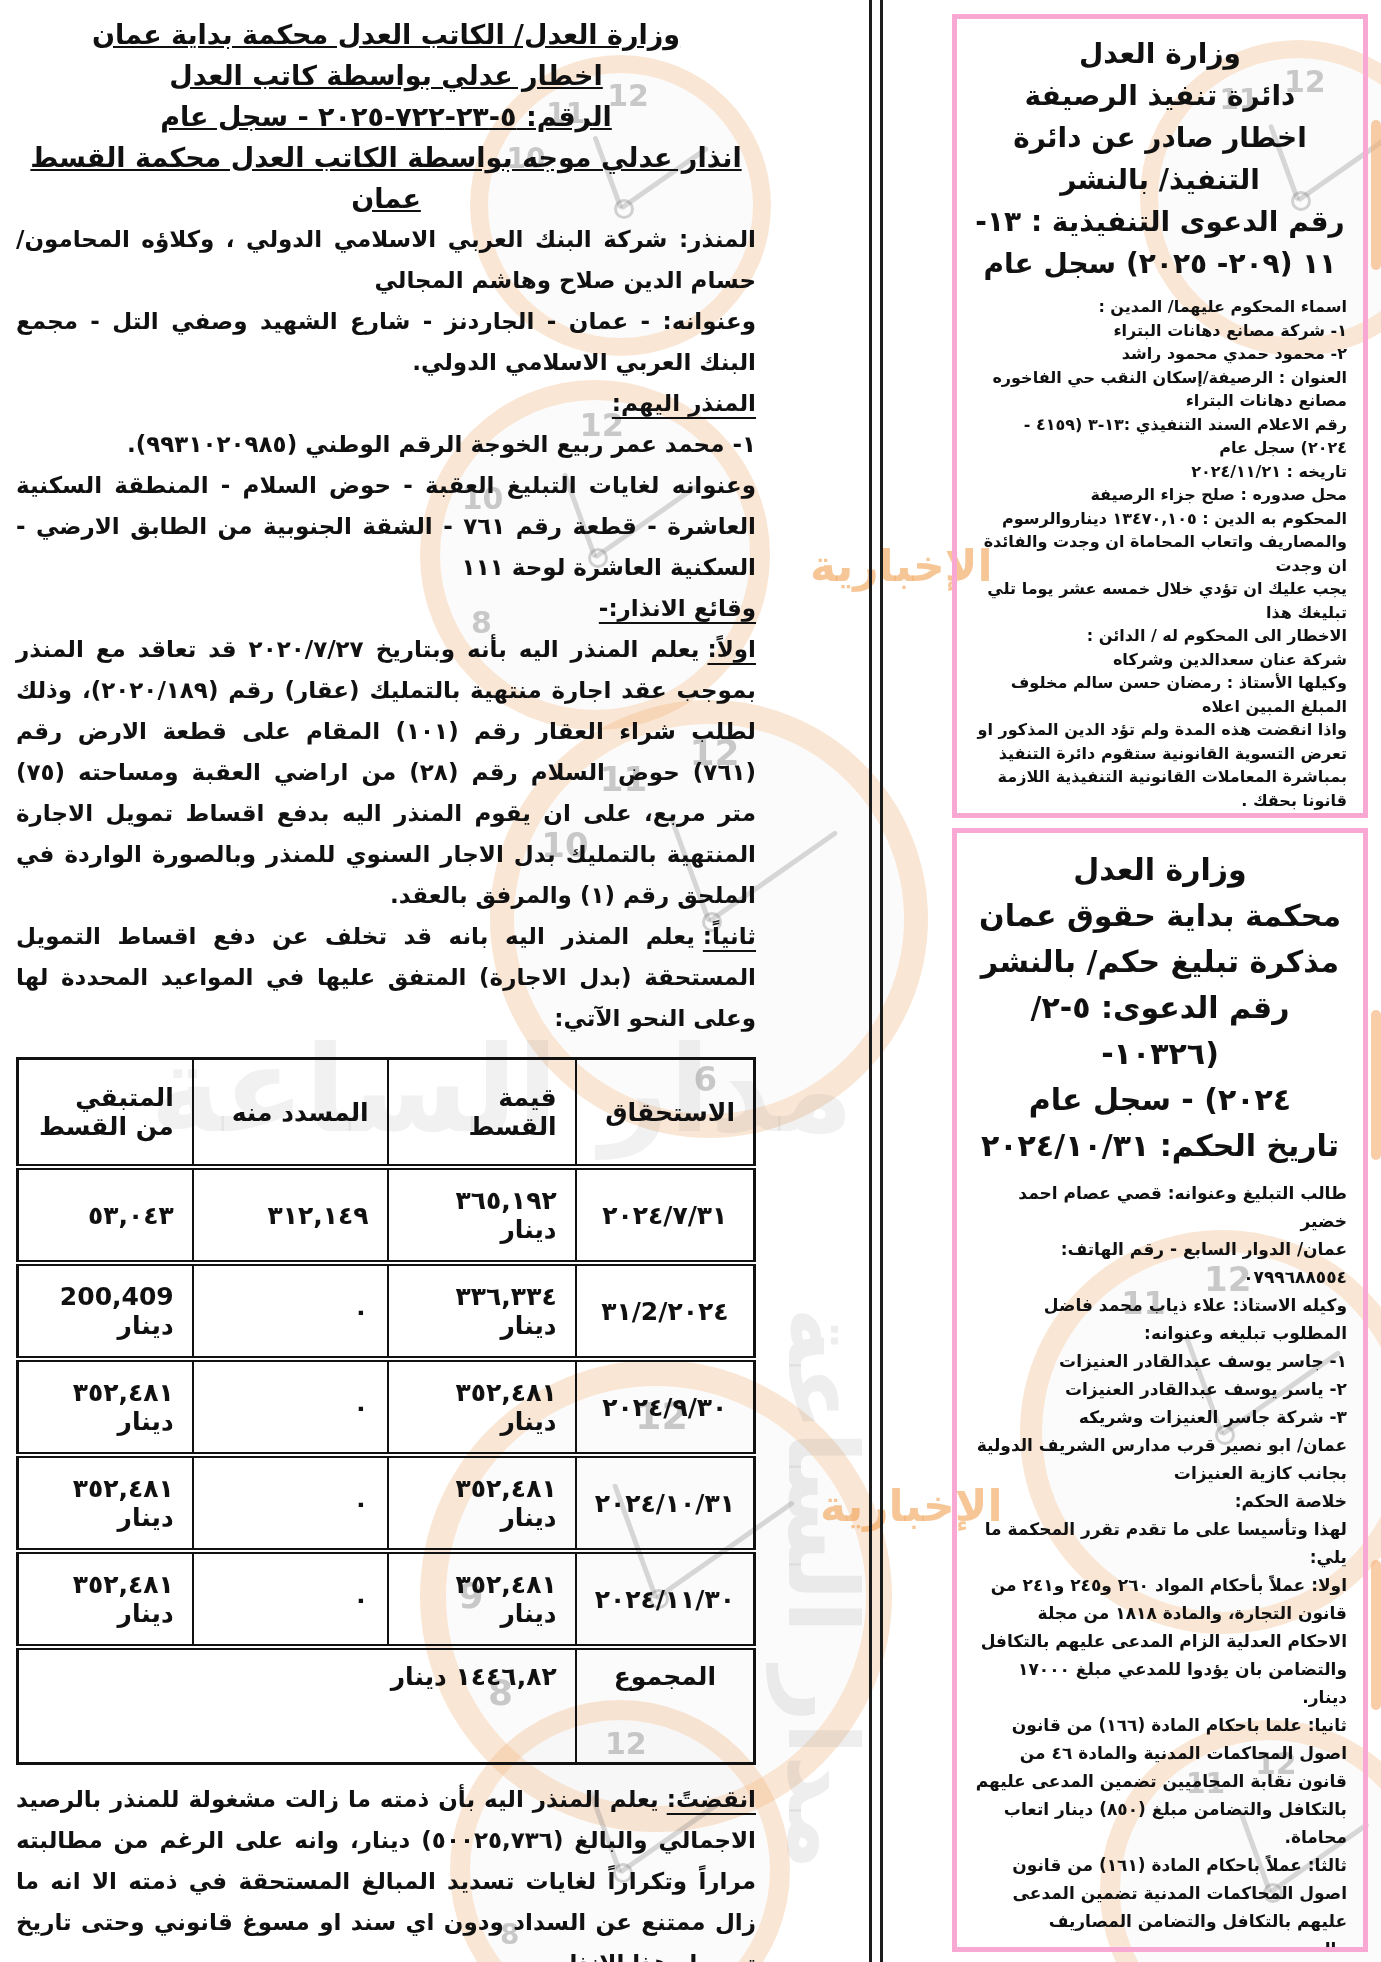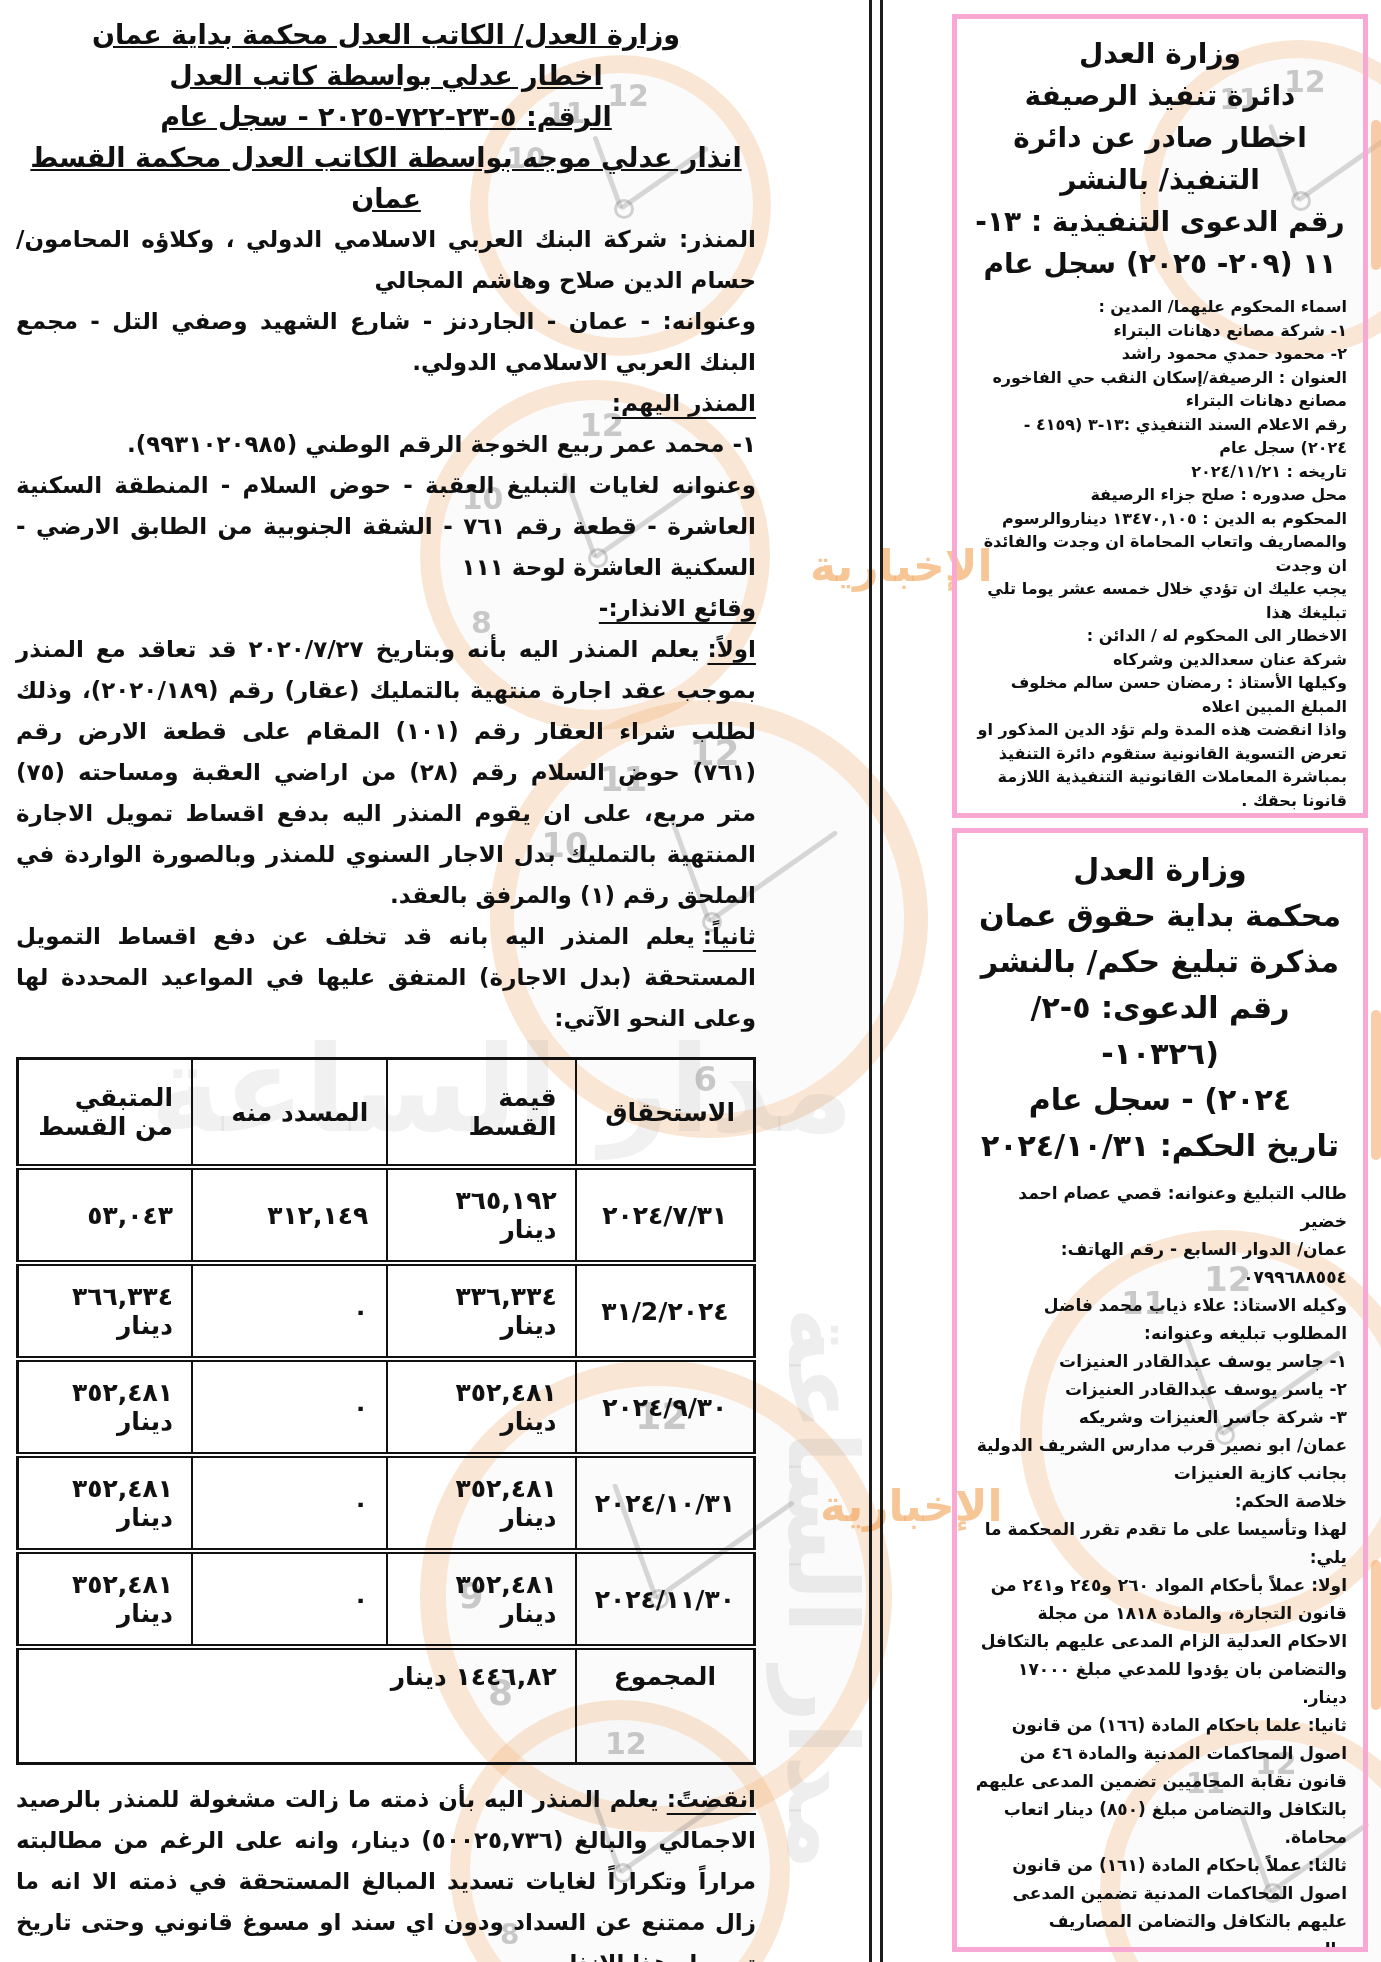--- a/index.html
+++ b/index.html
@@ -181,21 +181,21 @@
         <tr>
           <td class="c-date">٢٠٢٤/٧/٣١</td>
           <td class="c-money">٣٦٥,١٩٢ دينار</td>
           <td class="c-money">٣١٢,١٤٩</td>
           <td class="c-money">٥٣,٠٤٣</td>
         </tr>
         <tr>
           <td class="c-date">٢٠٢٤/2/٣١</td>
           <td class="c-money">٣٣٦,٣٣٤ دينار</td>
           <td class="c-money">٠</td>
-          <td class="c-money">٣٦٦,٣٣٤ دينار</td>
+          <td class="c-money">200,409 دينار</td>
         </tr>
         <tr>
           <td class="c-date">٢٠٢٤/٩/٣٠</td>
           <td class="c-money">٣٥٢,٤٨١ دينار</td>
           <td class="c-money">٠</td>
           <td class="c-money">٣٥٢,٤٨١ دينار</td>
         </tr>
         <tr>
           <td class="c-date">٢٠٢٤/١٠/٣١</td>
           <td class="c-money">٣٥٢,٤٨١ دينار</td>

